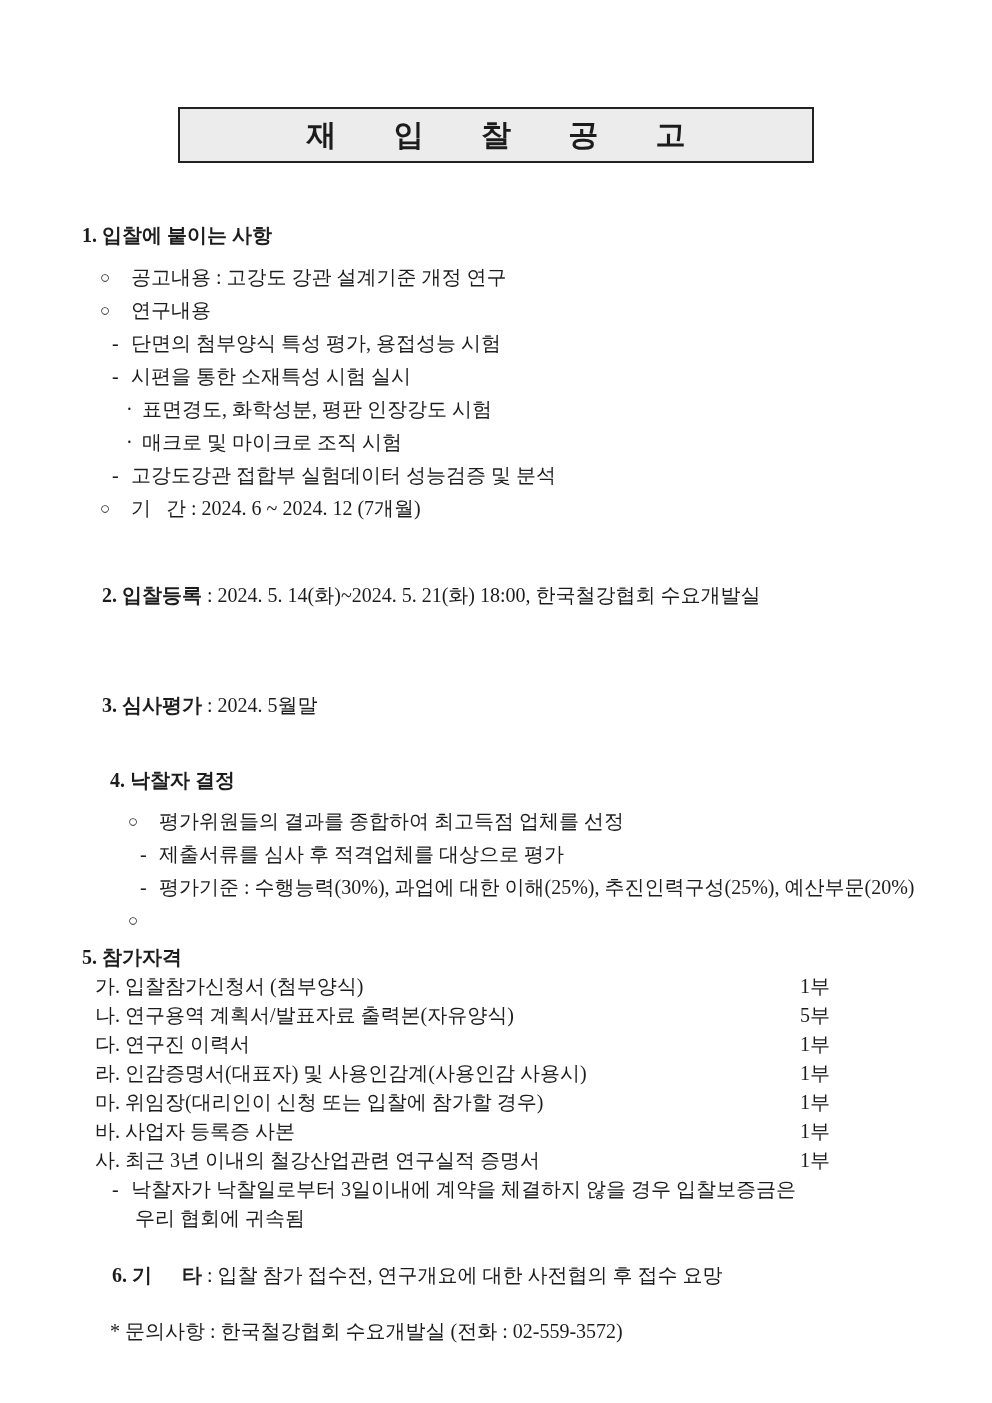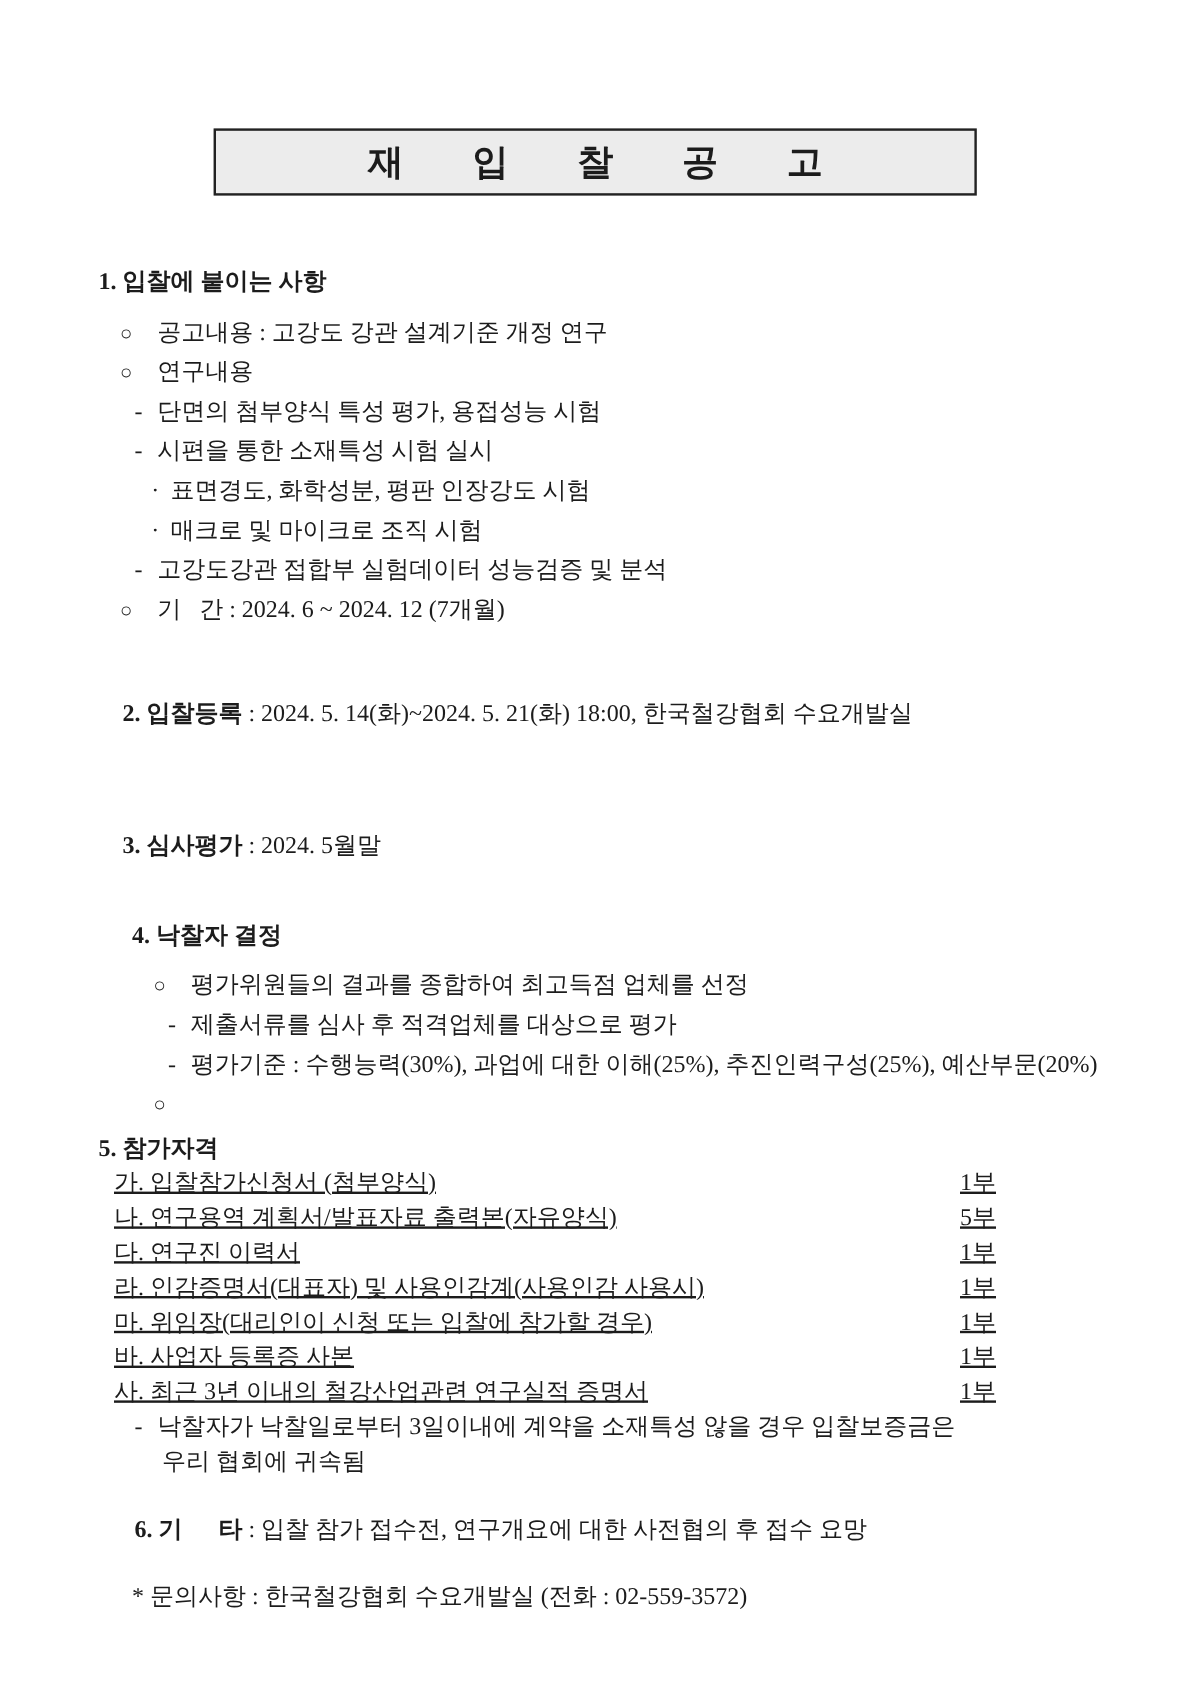--- a/index.html
+++ b/index.html
@@ -59,21 +59,20 @@
   .sec2 { margin-bottom: 11px; }
   .sec3 { margin-bottom: 9px; }
   .sec4 .heading-line { margin-bottom: 8px; }
   .sec4 { margin-bottom: 6px; margin-left: 28px; }
   .sec5 .line { line-height: 29px; }
   .att-row {
     display: flex;
     justify-content: space-between;
     padding-left: 13px;
     padding-right: 80px;
-    text-decoration: underline;
   }
   .att-row .count { flex: 0 0 auto; }
   .sub0 { padding-left: 13px; }
   .sub1 { padding-left: 30px; display: flex; }
   .sub1 .marker { width: 19px; flex: 0 0 auto; }
   .sub2 { padding-left: 53px; }
   .sec6 .line { line-height: 28px; }
   .note-line { padding-left: 28px; }
 </style>
 </head>
@@ -173,21 +172,21 @@
     <div class="line att-row">
       <span class="label">바. 사업자 등록증 사본</span>
       <span class="count">1부</span>
     </div>
     <div class="line att-row">
       <span class="label">사. 최근 3년 이내의 철강산업관련 연구실적 증명서</span>
       <span class="count">1부</span>
     </div>
     <div class="line sub1">
       <span class="marker">-</span>
-      <span class="txt">낙찰자가 낙찰일로부터 3일이내에 계약을 소재특성 않을 경우 입찰보증금은</span>
+      <span class="txt">낙찰자가 낙찰일로부터 3일이내에 계약을 체결하지 않을 경우 입찰보증금은</span>
     </div>
     <div class="line sub2">우리 협회에 귀속됨</div>
   </section>
 
   <section class="sec sec6">
     <div class="line">
       <span class="bold">6. 기      타</span><span> : 입찰 참가 접수전, 연구개요에 대한 사전협의 후 접수 요망</span>
     </div>
     <div class="line note-line">* 문의사항 : 한국철강협회 수요개발실 (전화 : 02-559-3572)</div>
   </section>

